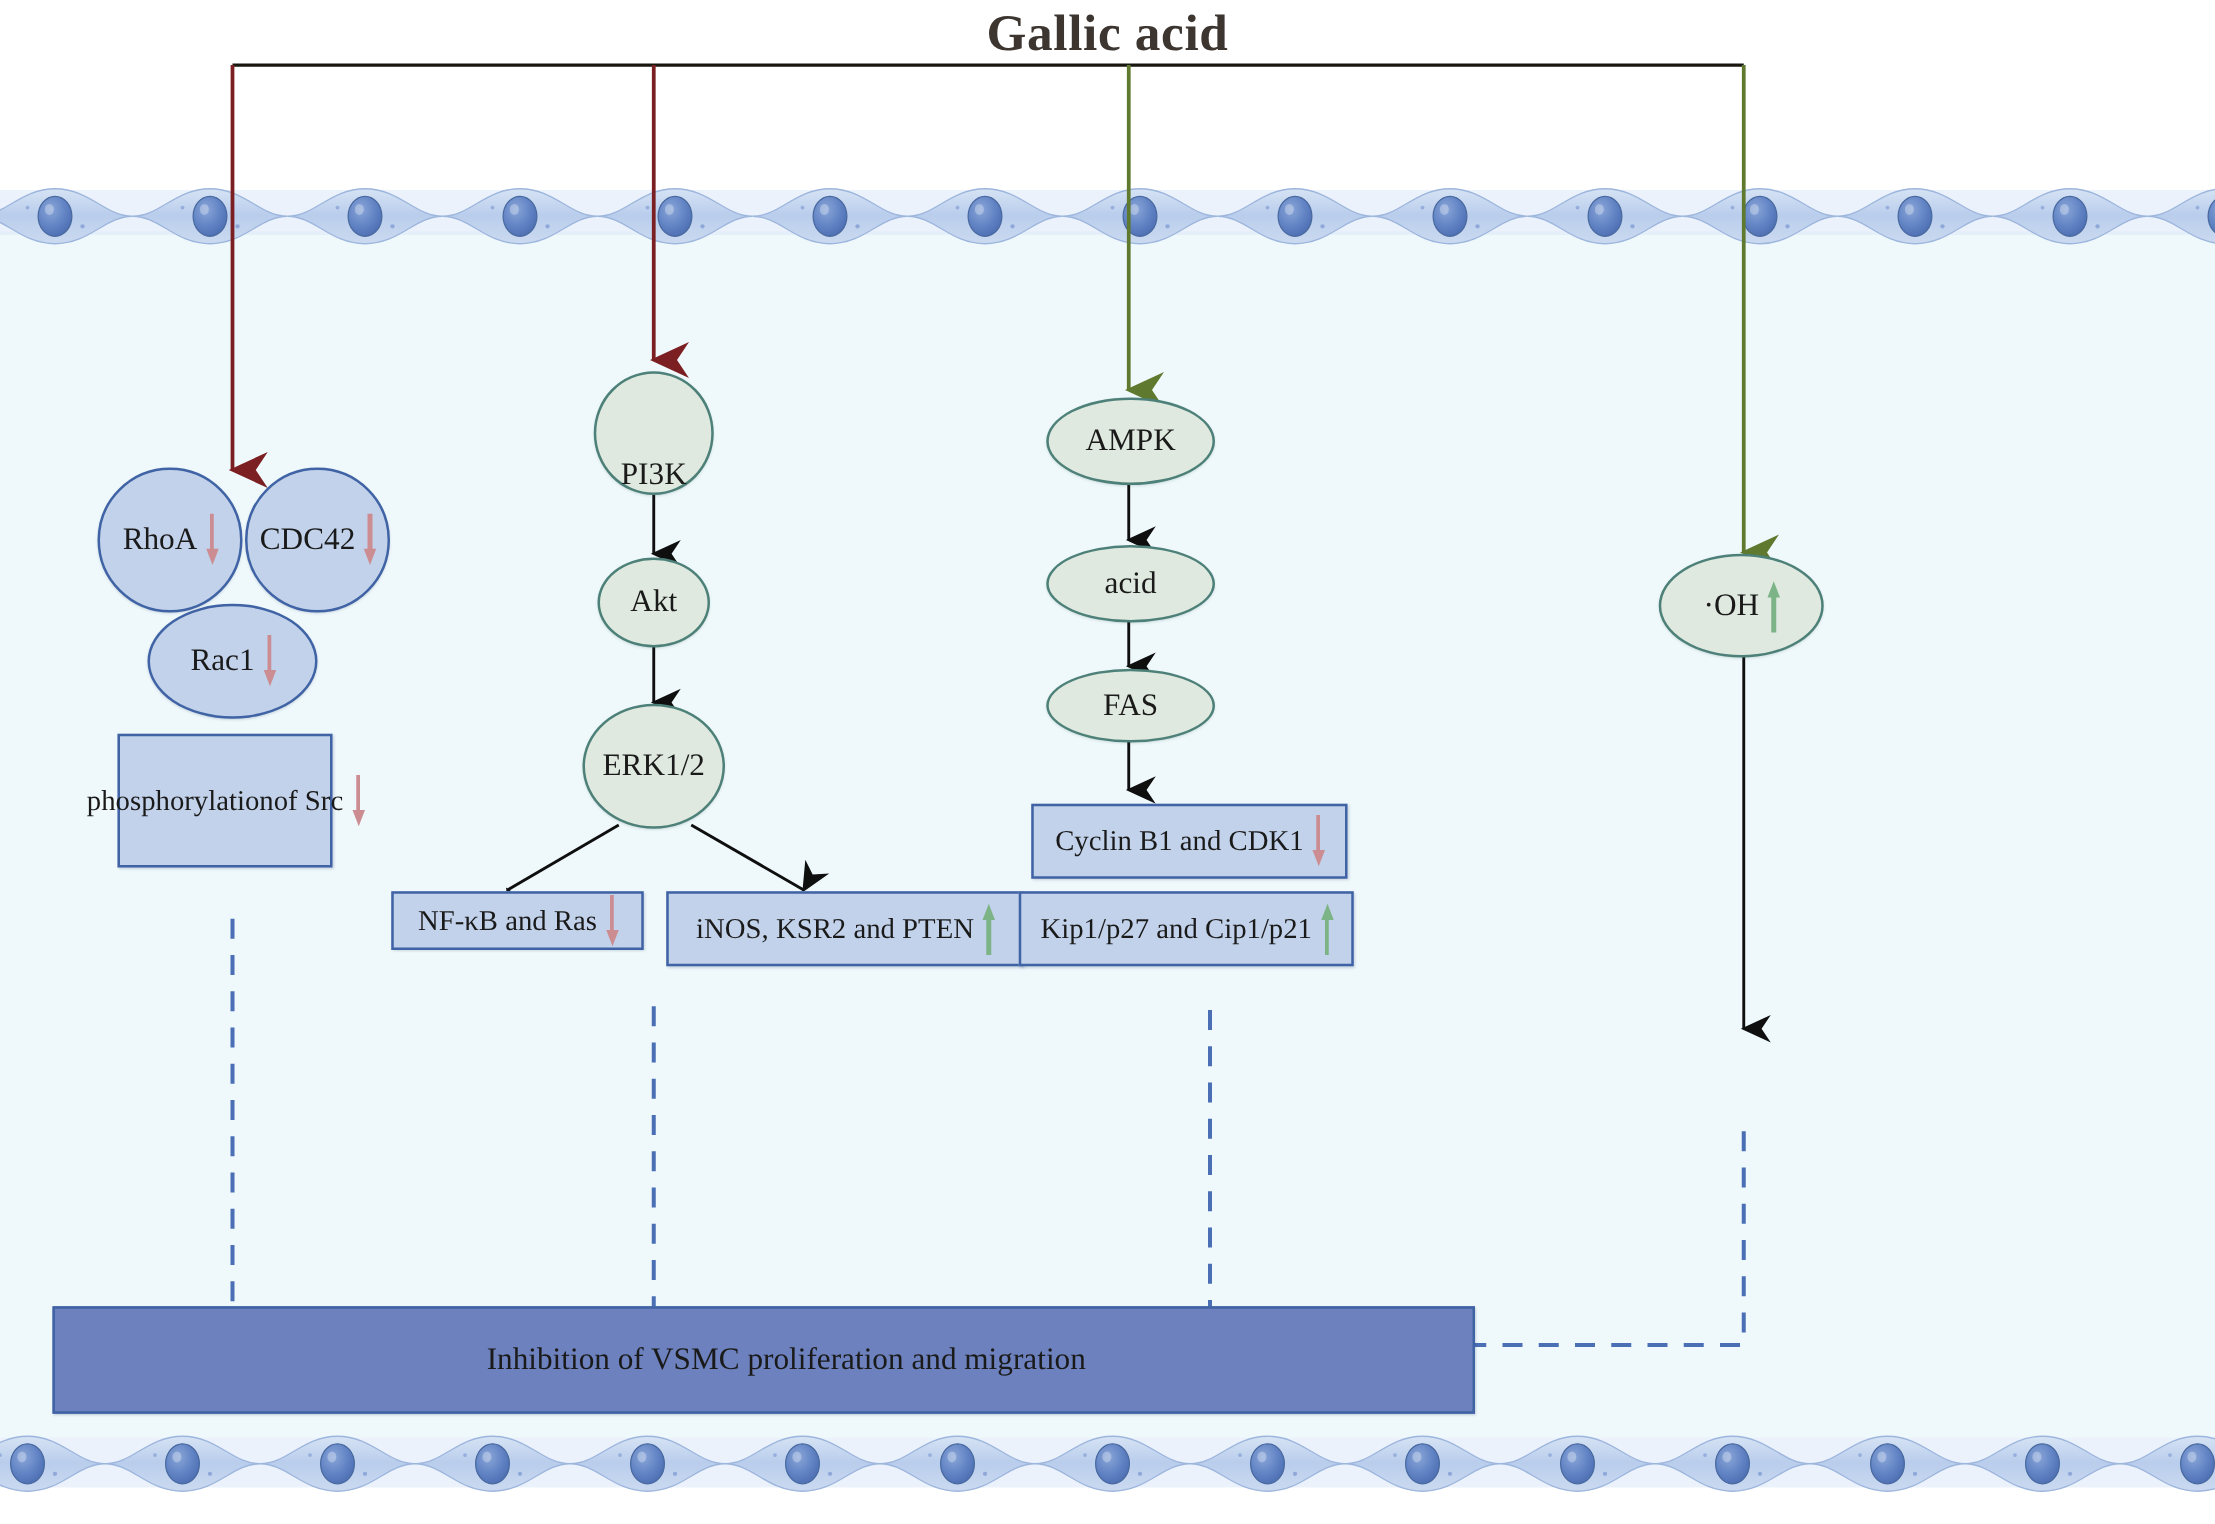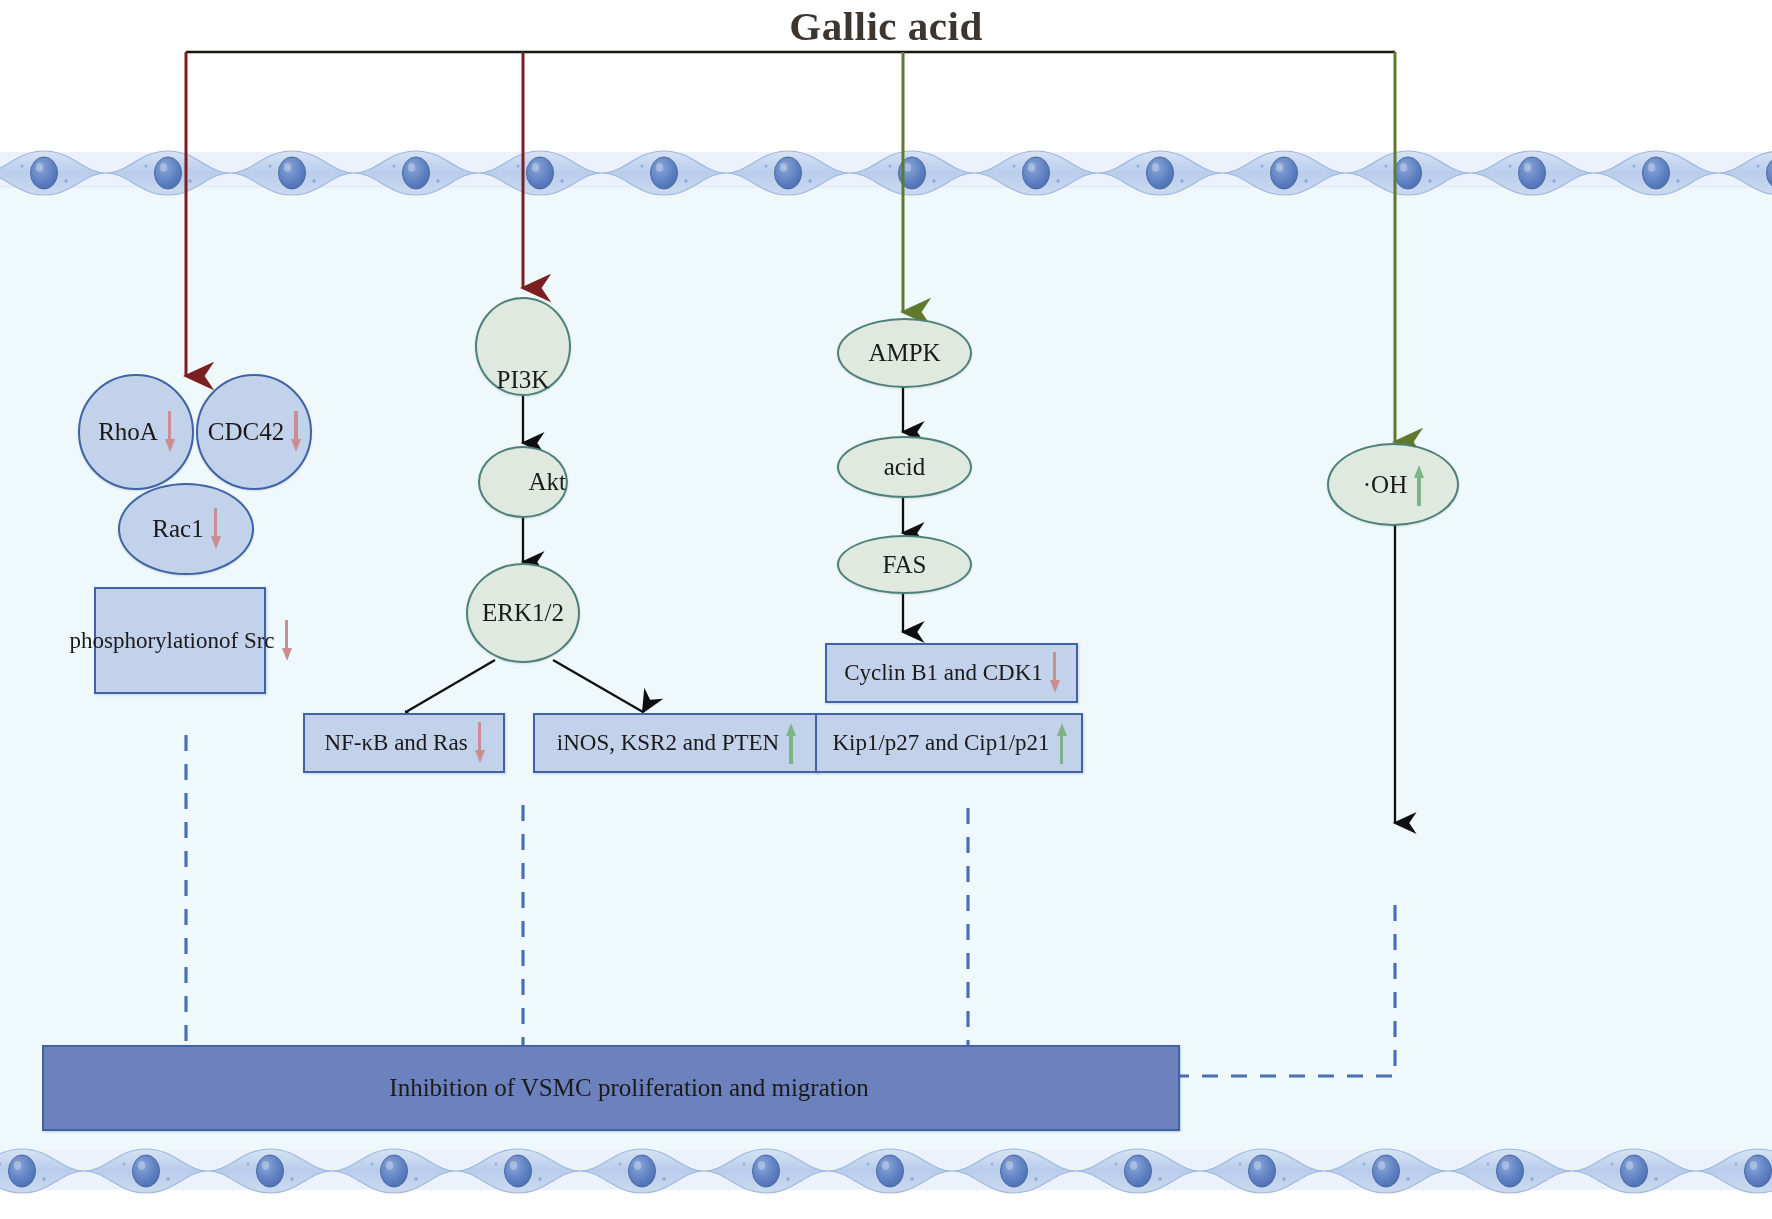--- a/index.html
+++ b/index.html
@@ -236,29 +236,29 @@
           <i></i>
           <b></b>
         </span>
     </span>
   </div>
 
   <div class="node ell-green" style="left:475px;top:297px;width:96px;height:99px;font-size:25px;align-items:flex-end;">
     <span class="lbl">PI3K</span>
   </div>
 
-  <div class="node ell-green" style="left:478px;top:446px;width:90px;height:72px;font-size:25px;justify-content:flex-end;">
+  <div class="node ell-green" style="left:478px;top:446px;width:90px;height:72px;font-size:25px;">
     <span class="lbl">Akt</span>
   </div>
 
   <div class="node ell-green" style="left:466px;top:563px;width:114px;height:100px;font-size:25px;">
     <span class="lbl">ERK1/2</span>
   </div>
 
-  <div class="node box-blue" style="left:303px;top:713px;width:202px;height:60px;font-size:23px;">
+  <div class="node box-blue" style="left:313px;top:713px;width:202px;height:47px;font-size:23px;">
     <span class="lbl">NF-κB and Ras</span>
     <span class="arrow-dn">
         <i></i>
         <b></b>
       </span>
   </div>
 
   <div class="node box-blue" style="left:533px;top:713px;width:286px;height:60px;font-size:23px;">
     <span class="lbl">iNOS,  KSR2 and PTEN</span>
     <span class="arrow-up">

